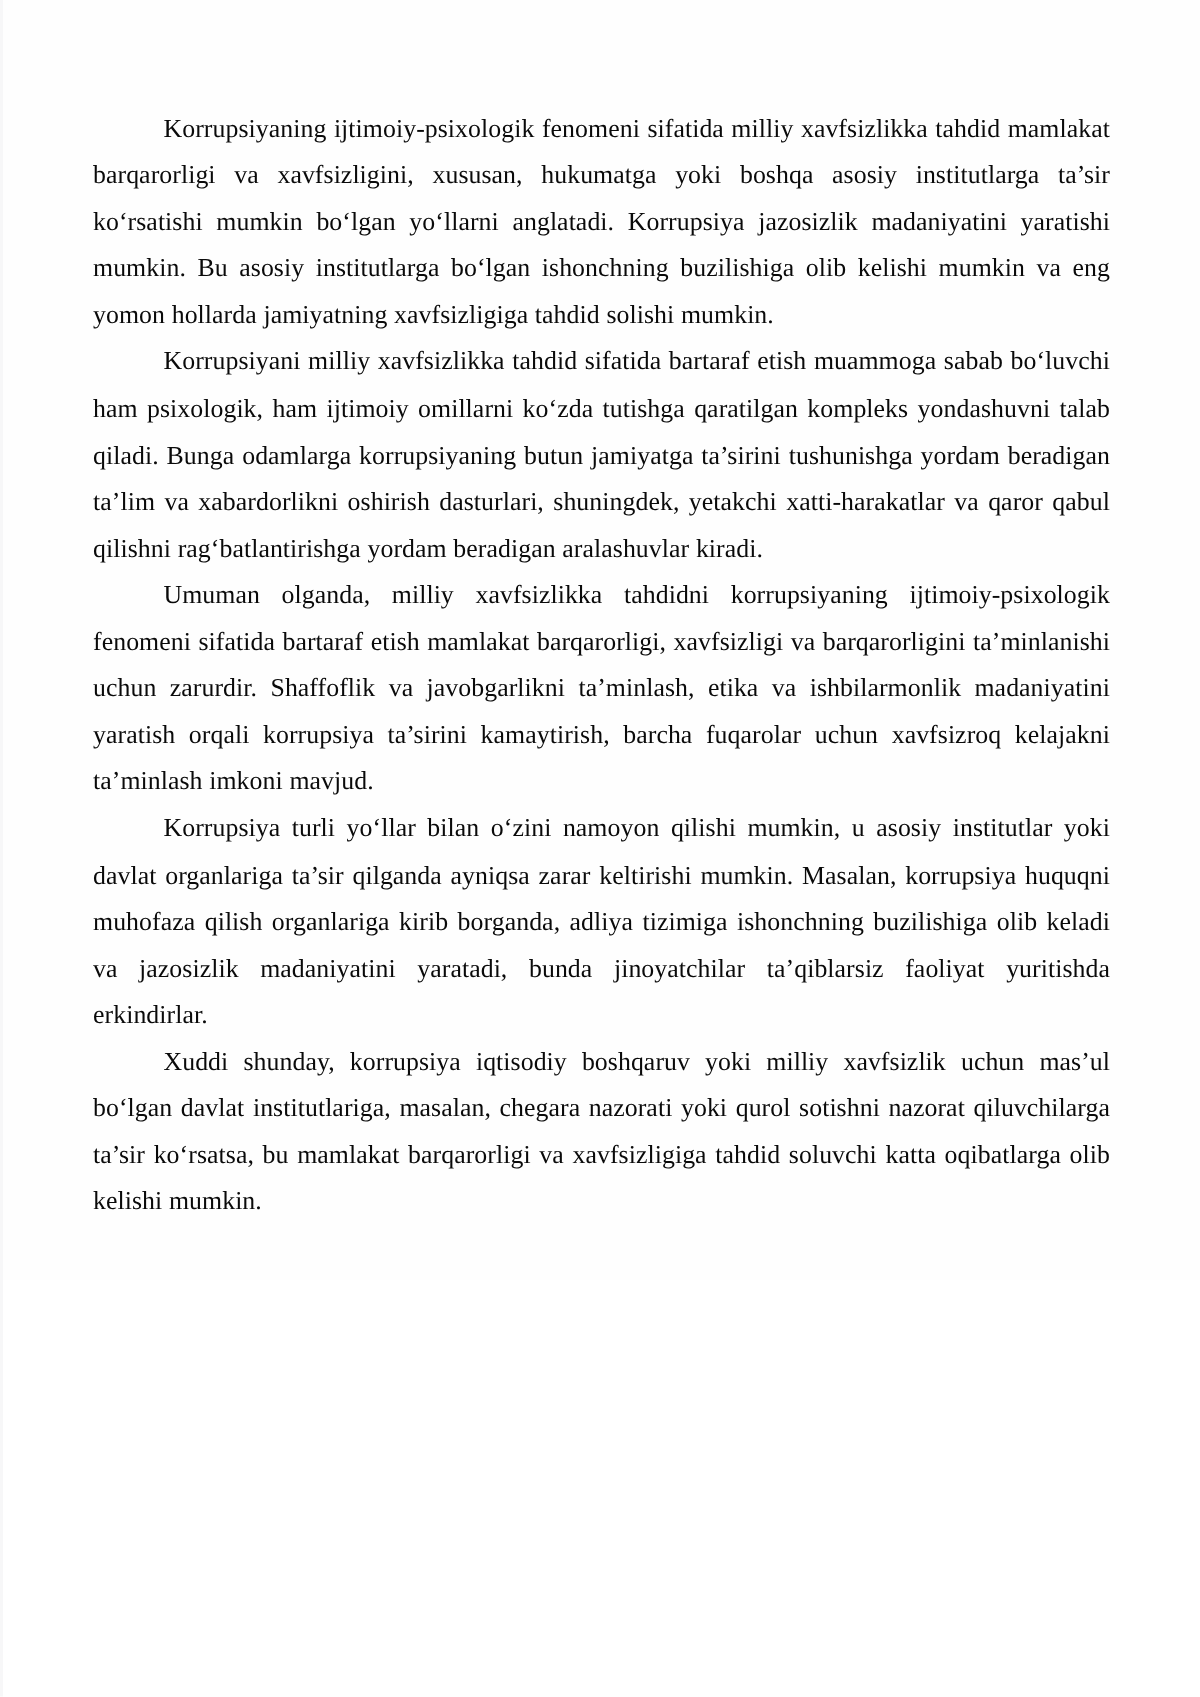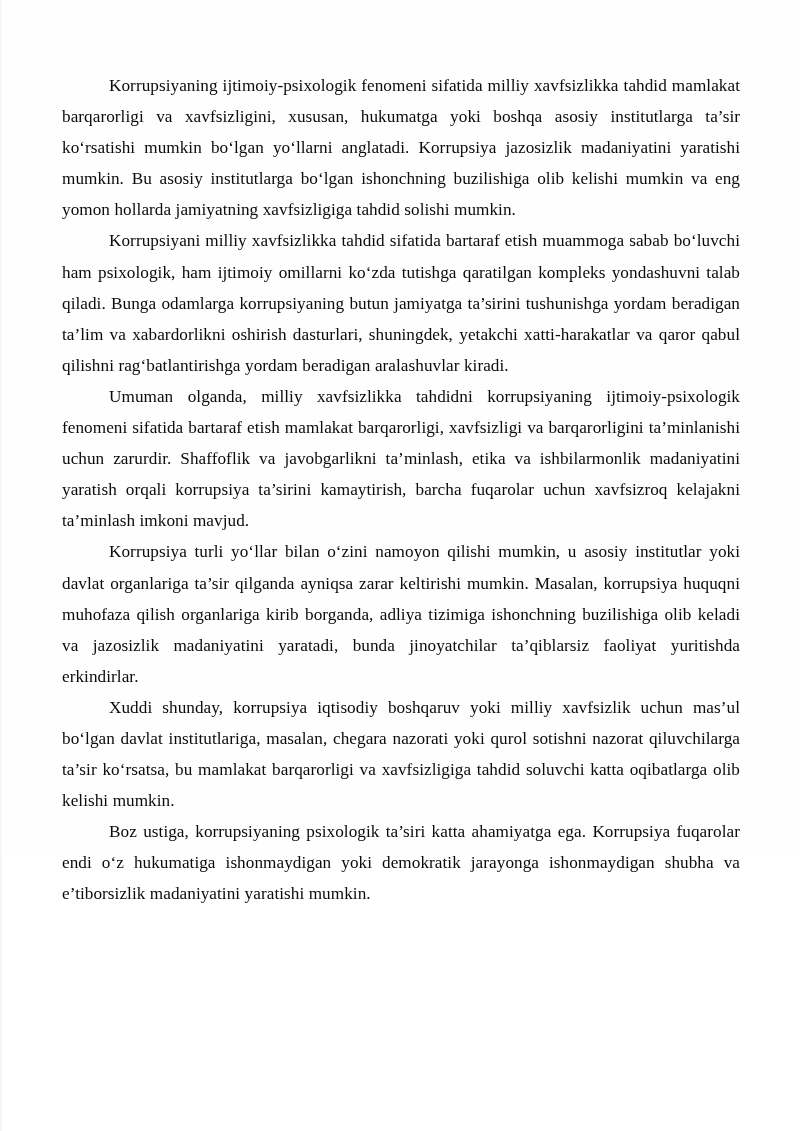--- a/index.html
+++ b/index.html
@@ -55,15 +55,14 @@
 
 <div class="page">
   <div class="page-edge-left"></div>
 
   <div class="text-body">
     <p class="para">Korrupsiyaning ijtimoiy-psixologik fenomeni sifatida milliy xavfsizlikka tahdid mamlakat barqarorligi va xavfsizligini, xususan, hukumatga yoki boshqa asosiy institutlarga ta’sir koʻrsatishi mumkin boʻlgan yoʻllarni anglatadi. Korrupsiya jazosizlik madaniyatini yaratishi mumkin. Bu asosiy institutlarga boʻlgan ishonchning buzilishiga olib kelishi mumkin va eng yomon hollarda jamiyatning xavfsizligiga tahdid solishi mumkin.</p>
     <p class="para">Korrupsiyani milliy xavfsizlikka tahdid sifatida bartaraf etish muammoga sabab boʻluvchi ham psixologik, ham ijtimoiy omillarni koʻzda tutishga qaratilgan kompleks yondashuvni talab qiladi. Bunga odamlarga korrupsiyaning butun jamiyatga ta’sirini tushunishga yordam beradigan ta’lim va xabardorlikni oshirish dasturlari, shuningdek, yetakchi xatti-harakatlar va qaror qabul qilishni ragʻbatlantirishga yordam beradigan aralashuvlar kiradi.</p>
     <p class="para">Umuman olganda, milliy xavfsizlikka tahdidni korrupsiyaning ijtimoiy-psixologik fenomeni sifatida bartaraf etish mamlakat barqarorligi, xavfsizligi va barqarorligini ta’minlanishi uchun zarurdir. Shaffoflik va javobgarlikni ta’minlash, etika va ishbilarmonlik madaniyatini yaratish orqali korrupsiya ta’sirini kamaytirish, barcha fuqarolar uchun xavfsizroq kelajakni ta’minlash imkoni mavjud.</p>
     <p class="para">Korrupsiya turli yoʻllar bilan oʻzini namoyon qilishi mumkin, u asosiy institutlar yoki davlat organlariga ta’sir qilganda ayniqsa zarar keltirishi mumkin. Masalan, korrupsiya huquqni muhofaza qilish organlariga kirib borganda, adliya tizimiga ishonchning buzilishiga olib keladi va jazosizlik madaniyatini yaratadi, bunda jinoyatchilar ta’qiblarsiz faoliyat yuritishda erkindirlar.</p>
     <p class="para">Xuddi shunday, korrupsiya iqtisodiy boshqaruv yoki milliy xavfsizlik uchun mas’ul boʻlgan davlat institutlariga, masalan, chegara nazorati yoki qurol sotishni nazorat qiluvchilarga ta’sir koʻrsatsa, bu mamlakat barqarorligi va xavfsizligiga tahdid soluvchi katta oqibatlarga olib kelishi mumkin.</p>
-    <p class="para">Boz ustiga, korrupsiyaning psixologik ta’siri katta ahamiyatga ega. Korrupsiya fuqarolar endi oʻz hukumatiga ishonmaydigan yoki demokratik jarayonga ishonmaydigan shubha va e’tiborsizlik madaniyatini yaratishi mumkin.</p>
   </div>
 </div>
 
 </body></html>

